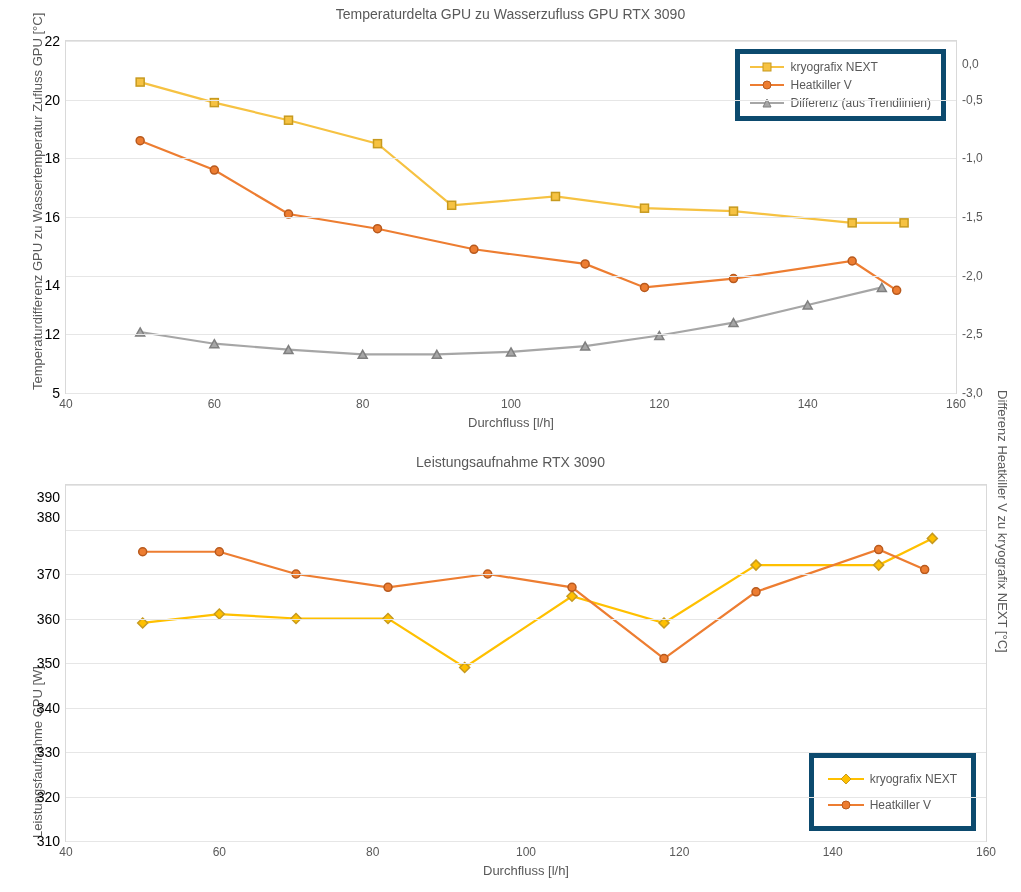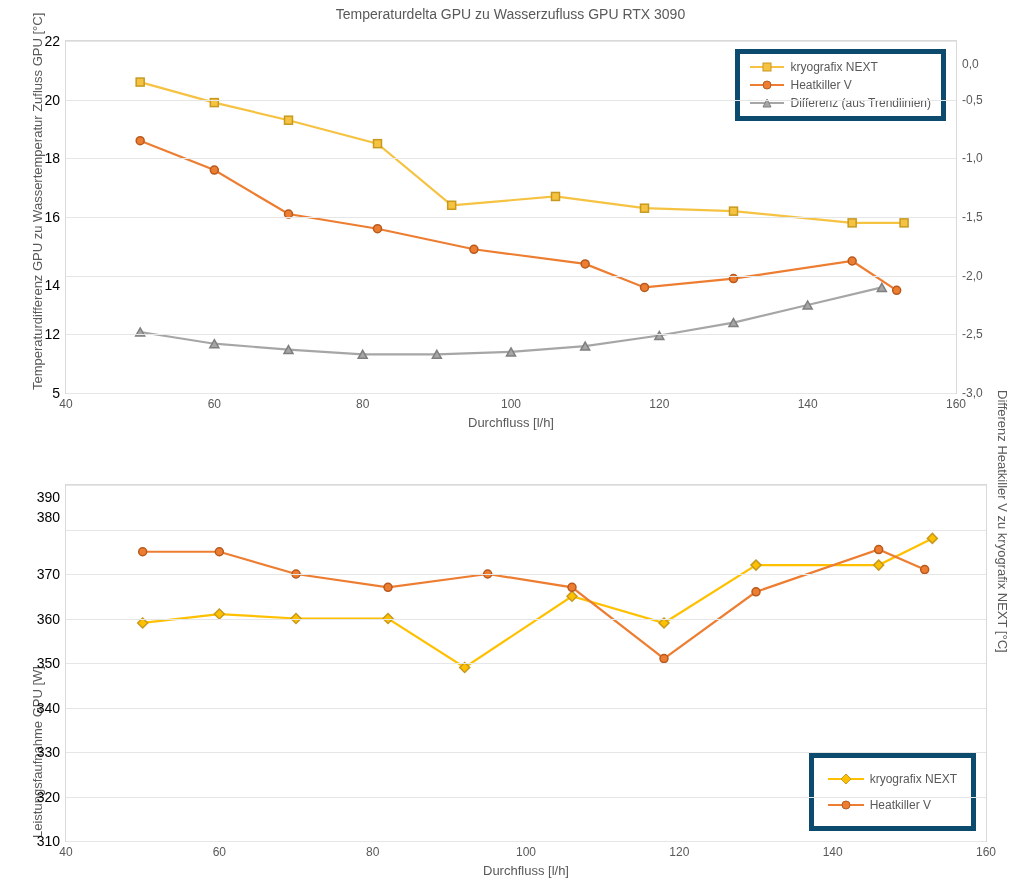--- a/index.html
+++ b/index.html
@@ -116,20 +116,21 @@
         <div class="tick-x" style="left: 148.333px;">60</div>
         <div class="tick-x" style="left: 296.667px;">80</div>
         <div class="tick-x" style="left: 445px;">100</div>
         <div class="tick-x" style="left: 593.333px;">120</div>
         <div class="tick-x" style="left: 741.667px;">140</div>
         <div class="tick-x" style="left: 890px;">160</div>
       </div>
 </div>
 
 <div class="chart" style="top:450px;height:442px">
+  <div class="title" style="top:4px">Leistungsaufnahme RTX 3090</div>
   <div class="axis-y" style="left:30px;top:388px">Leistungsfaufnahme GPU [W]</div>
 
   <div class="plot" id="plot2" style="left:65px;top:34px;width:920px;height:356px">
     <svg id="svg2" width="920" height="356">
           <path d="M76.66666666666666 137.95 L153.33333333333331 129.05 L230 133.5 L322 133.5 L398.6666666666667 182.45000000000002 L506.00000000000006 111.25 L598 137.95 L690 80.09999999999997 L812.6666666666666 80.09999999999997 L866.3333333333334 53.400000000000034 " class="line" stroke="#FFC000"></path>
           <polygon points="76.66666666666666,132.95 81.66666666666666,137.95 76.66666666666666,142.95 71.66666666666666,137.95" fill="#FFC000" stroke="#C79A1F" class="mk"></polygon>
           <polygon points="153.33333333333331,124.05000000000001 158.33333333333331,129.05 153.33333333333331,134.05 148.33333333333331,129.05" fill="#FFC000" stroke="#C79A1F" class="mk"></polygon>
           <polygon points="230,128.5 235,133.5 230,138.5 225,133.5" fill="#FFC000" stroke="#C79A1F" class="mk"></polygon>
           <polygon points="322,128.5 327,133.5 322,138.5 317,133.5" fill="#FFC000" stroke="#C79A1F" class="mk"></polygon>
           <polygon points="398.6666666666667,177.45000000000002 403.6666666666667,182.45000000000002 398.6666666666667,187.45000000000002 393.6666666666667,182.45000000000002" fill="#FFC000" stroke="#C79A1F" class="mk"></polygon>

